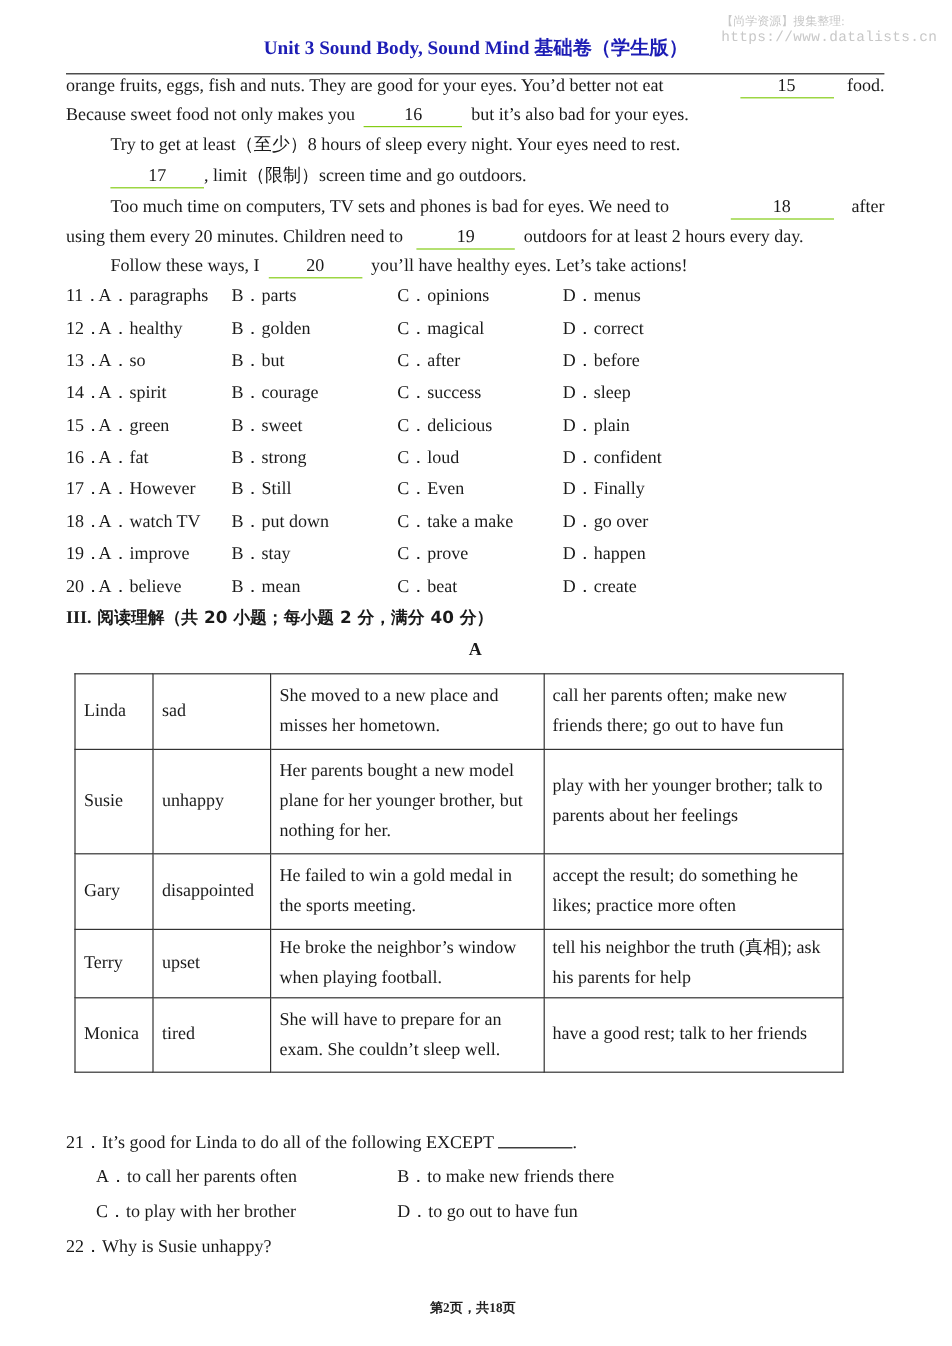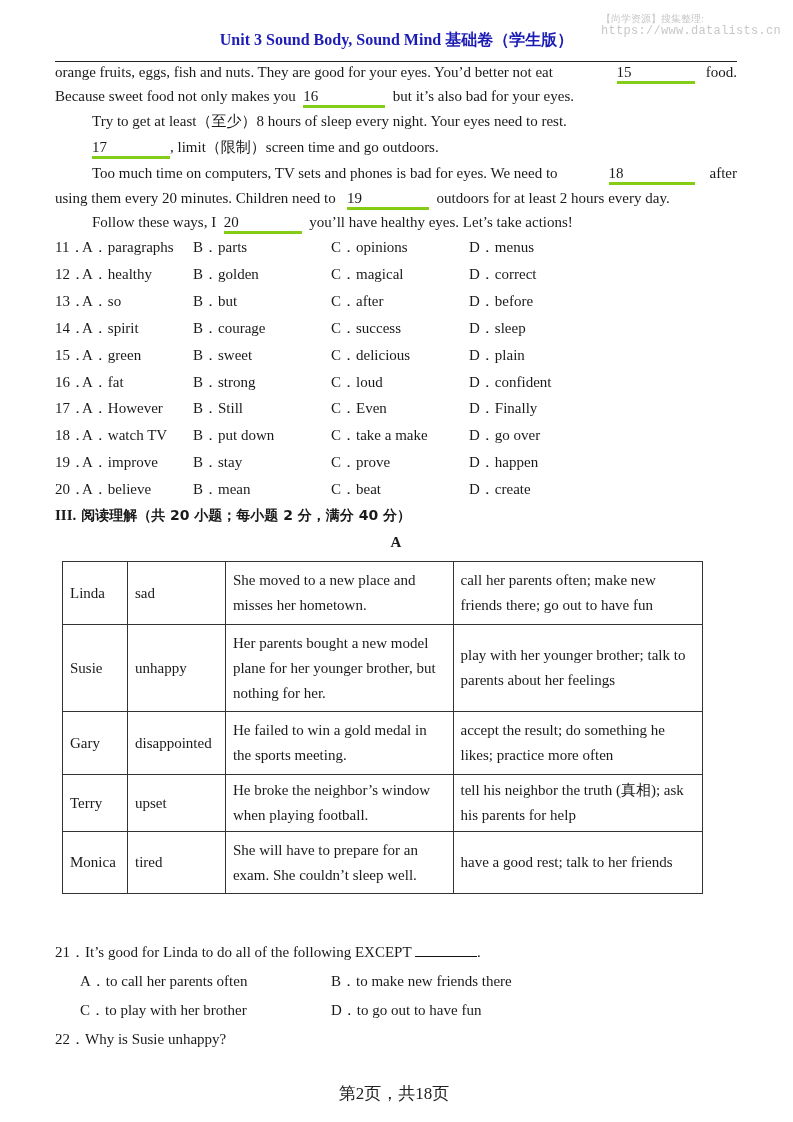--- a/index.html
+++ b/index.html
@@ -18,21 +18,21 @@
     font-weight: bold; color: #1d1db5; font-size: 16px;
     font-family: "Liberation Serif", serif;
   }
   .header-rule {
     position: absolute; top: 61px; left: 55px; width: 682px; height: 0;
     border-top: 1px solid #222;
   }
   .content { position: absolute; left: 55px; top: 61px; width: 682px; }
   .line { position: absolute; left: 0; white-space: nowrap; line-height: 20px; gap: 19px; }
   .blank {
-    display: inline-block; border-bottom: 3px solid #84cc16; text-align: left;
+    display: inline-block; border-bottom: 1px solid #84cc16; text-align: center;
     line-height: 17px; width: 78px;
   }
   .indent { left: 37px; }
   .justify-line { width: 682px; display: flex; justify-content: space-between; }
   .opt-row { position: absolute; left: 0; height: 22px; line-height: 22px; white-space: nowrap; }
   .opt-row span { position: absolute; }
   .opt-num { left: 0; }
   .opt-a { left: 27px; }
   .opt-b { left: 138px; }
   .opt-c { left: 276px; }
@@ -55,21 +55,21 @@
     border: 1.3px solid #333; padding: 3px 7px; vertical-align: middle; text-align: left;
   }
   table.info col.c1 { width: 65px; }
   table.info col.c2 { width: 98px; }
   table.info col.c3 { width: 228px; }
   table.info col.c4 { width: 250px; }
   .q-line { position: absolute; white-space: nowrap; line-height: 20px; }
   .q-blank { display: inline-block; width: 62px; border-bottom: 1.5px solid #111; height: 14px; vertical-align: baseline; }
   .footer {
     position: absolute; top: 1082px; left: 0; width: 788px; text-align: center;
-    font-size: 17px; color: #222;
+    font-size: 11px; color: #222; font-weight: bold;
   }
 </style>
 </head>
 <body>
 
 <div class="watermark">
   <div>【尚学资源】搜集整理:</div>
   <div class="wm-url">https://www.datalists.cn</div>
 </div>
 

